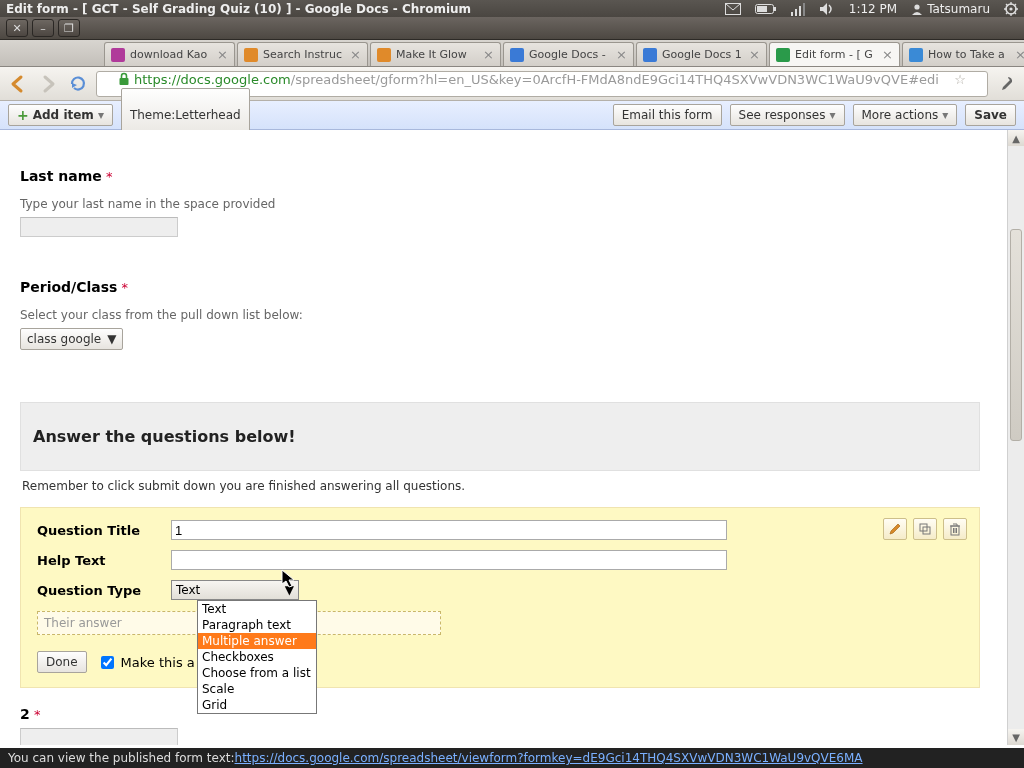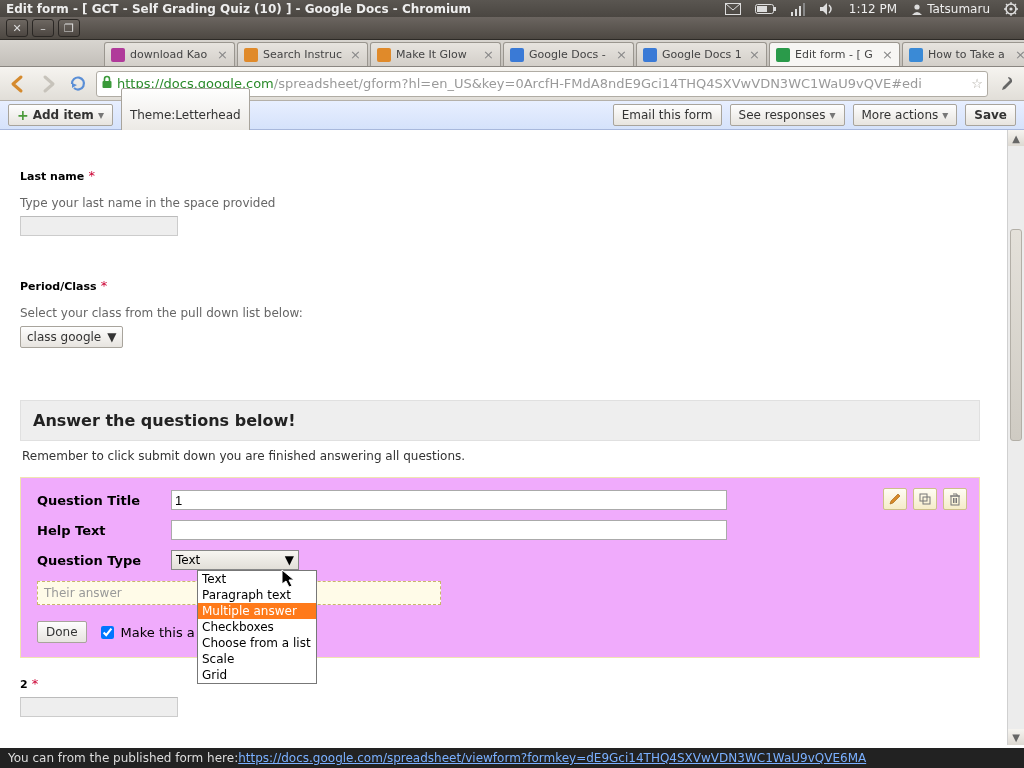--- a/index.html
+++ b/index.html
@@ -13,46 +13,46 @@
 .winbtn{width:20px;height:16px;border:1px solid #2a2724;border-radius:3px;background:linear-gradient(#6d6761,#4c4641);color:#ddd;display:flex;align-items:center;justify-content:center;font-size:11px;}
 .tabstrip{height:26px;background:linear-gradient(#d8d5d0,#c3bfb9);display:flex;align-items:flex-end;border-bottom:1px solid #8a8681;position:relative;padding-left:104px;}
 .tabstrip .tab{height:23px;min-width:117px;max-width:117px;border:1px solid #9a968f;border-bottom:none;border-radius:3px 3px 0 0;background:linear-gradient(#e7e4df,#d3cfc9);margin-right:2px;display:flex;align-items:center;padding:0 6px;font-size:11px;color:#444;overflow:hidden;position:relative;flex:0 0 auto;}
 .tabstrip .tab.active{background:#f7f6f4;}
 .tab .favicon{width:14px;height:14px;margin-right:5px;border-radius:2px;flex:0 0 auto;}
 .tab .tlabel{white-space:nowrap;overflow:hidden;text-overflow:clip;flex:1;}
 .tab .tx{color:#888;font-size:13px;margin-left:4px;flex:0 0 auto;}
 .navrow{height:33px;background:linear-gradient(#f6f4f0,#e1ded8);border-bottom:1px solid #b4b0a9;display:flex;align-items:center;padding:0 6px;gap:6px;}
 .navbtn{width:24px;height:24px;display:flex;align-items:center;justify-content:center;color:#a77b2e;}
 .navbtn.disabled{color:#b9b5ae;}
-.urlbox{flex:1;height:24px;background:#fff;border:1px solid #b0aca4;border-radius:3px;display:flex;align-items:center;padding:0 4px;font-size:13px;color:#333;overflow:hidden;}
+.urlbox{flex:1;height:24px;background:#fff;border:1px solid #b0aca4;border-radius:3px;display:flex;padding:0 21px;font-size:13px;color:#333;overflow:hidden;}
 .urlbox .lock{color:#3a8a3a;margin-right:4px;}
 .urlbox .scheme{color:#2a8a2a;}
 .urlbox .host{color:#2a8a2a;}
 .urlbox .path{color:#9a9a9a;}
 .urlbox .star{margin-left:auto;color:#b0aca4;}
 .wrench{width:24px;height:24px;display:flex;align-items:center;justify-content:center;color:#555;}
 .gtoolbar{height:28px;background:linear-gradient(#e8efff,#d5e2fb);border-bottom:1px solid #a8b8dc;display:flex;align-items:center;padding:0 8px;gap:8px;}
 .gbtn{height:20px;border:1px solid #a8a49c;border-radius:2px;background:linear-gradient(#fefefe,#e7e4df);padding:0 8px;display:flex;align-items:center;font-size:12px;color:#333;white-space:nowrap;}
 .gbtn .plus{color:#4a9a3a;font-weight:bold;margin-right:4px;font-size:14px;line-height:1;}
 .themebox{height:20px;border:1px solid #a8a49c;border-radius:2px;background:linear-gradient(#fefefe,#e7e4df);padding:16px 8px;display:flex;align-items:center;font-size:12px;color:#333;}
 .gtoolbar .spacer{flex:1;}
 .docbody{position:relative;height:calc(768px - 24px - 22px - 26px - 33px - 28px - 20px);overflow:hidden;background:#fff;}
 .vscroll{position:absolute;right:0;top:0;width:16px;height:100%;background:#ececec;border-left:1px solid #d0d0d0;}
 .vscroll .up,.vscroll .down{height:16px;background:linear-gradient(#f6f4f0,#ddd9d2);display:flex;align-items:center;justify-content:center;color:#666;font-size:10px;}
 .vscroll .track{position:absolute;top:16px;bottom:16px;left:0;right:0;}
 .vscroll .thumb{position:absolute;left:2px;right:2px;top:83px;height:210px;background:linear-gradient(#e4e1da,#cfcbc3);border:1px solid #b3afa7;border-radius:3px;}
 .content{padding:12px 20px 0 20px;width:960px;}
-.qlabel{font-weight:bold;font-size:11px;color:#000;text-align:right;}
+.qlabel{font-weight:bold;font-size:14px;color:#000;text-align:right;}
 .req{color:#c03;}
 .qhelp{font-size:12px;color:#666;margin-top:13px;}
 .txtinput{margin-top:6px;width:156px;height:18px;background:#eee;border:1px solid #ccc;border-top:1px solid #bbb;}
 .selectbox{margin-top:6px;display:inline-flex;align-items:center;height:20px;border:1px solid #a8a49c;border-radius:2px;background:linear-gradient(#fefefe,#e7e4df);padding:0 6px;font-size:12px;color:#333;}
-.sectionhdr{margin-top:52px;background:#eeeeee;border:1px solid #e0e0e0;padding:10px 12px;font-size:16px;font-weight:bold;color:#222;}
+.sectionhdr{margin-top:52px;background:#eeeeee;border:1px solid #e0e0e0;padding:24px 12px;font-size:16px;font-weight:bold;color:#222;}
 .sectionhelp{font-size:12px;color:#333;padding:8px 2px 14px;}
-.editcard{background:#f0abfc;border:1px solid #f0e4b0;padding:12px 16px 14px;position:relative;}
+.editcard{background:#fef9c3;border:1px solid #f0e4b0;padding:12px 16px 14px;position:relative;}
 .editcard .row{display:flex;align-items:center;margin-bottom:10px;}
 .editcard .lbl{width:134px;font-size:13px;color:#000;font-weight:bold;}
 .editcard input.wide{width:548px;height:18px;border:1px solid #aaa;background:#fff;font-size:13px;padding:0 3px;}
 .qtselect{width:118px;height:18px;border:1px solid #888;background:linear-gradient(#f7f5f1,#e2dfd8);font-size:12px;padding:0 4px;display:flex;align-items:center;justify-content:space-between;}
 .qtoptions{position:absolute;left:176px;top:92px;width:118px;border:1px solid #777;background:#fff;font-size:12px;z-index:10;}
 .qtoptions div{padding:1px 4px;white-space:nowrap;}
 .qtoptions .hi{background:#ff7a1a;color:#fff;}
 .theiranswer{margin-top:6px;border:1px dashed #c9b76a;width:390px;padding:4px 6px;color:#999;font-size:12px;background:#fffbe8;}
 .donerow{margin-top:16px;display:flex;align-items:center;gap:10px;}
 .iconbtns{position:absolute;right:12px;top:10px;display:flex;gap:6px;}
@@ -313,19 +313,19 @@
   <div class="vscroll">
     <div class="up">▲</div>
     <div class="track">
         <div class="thumb"></div>
       </div>
     <div class="down" style="position:absolute;bottom:0;left:0;right:0;">▼</div>
   </div>
 </div>
 
 <div class="footer">
-  <span>You can from the published form here: </span>
+  <span>You can view the published form text: </span>
   <a href="#">https://docs.google.com/spreadsheet/viewform?formkey=dE9Gci14THQ4SXVwVDN3WC1WaU9vQVE6MA</a>
 </div>
 
 <svg class="cursor-ptr" width="16" height="20" viewBox="0 0 16 20">
     <path d="M1 1 L1 15 L5 12 L8 18 L11 17 L8 11 L13 11 Z" fill="#000" stroke="#fff" stroke-width="1"></path>
   </svg>
 
 </body></html>

